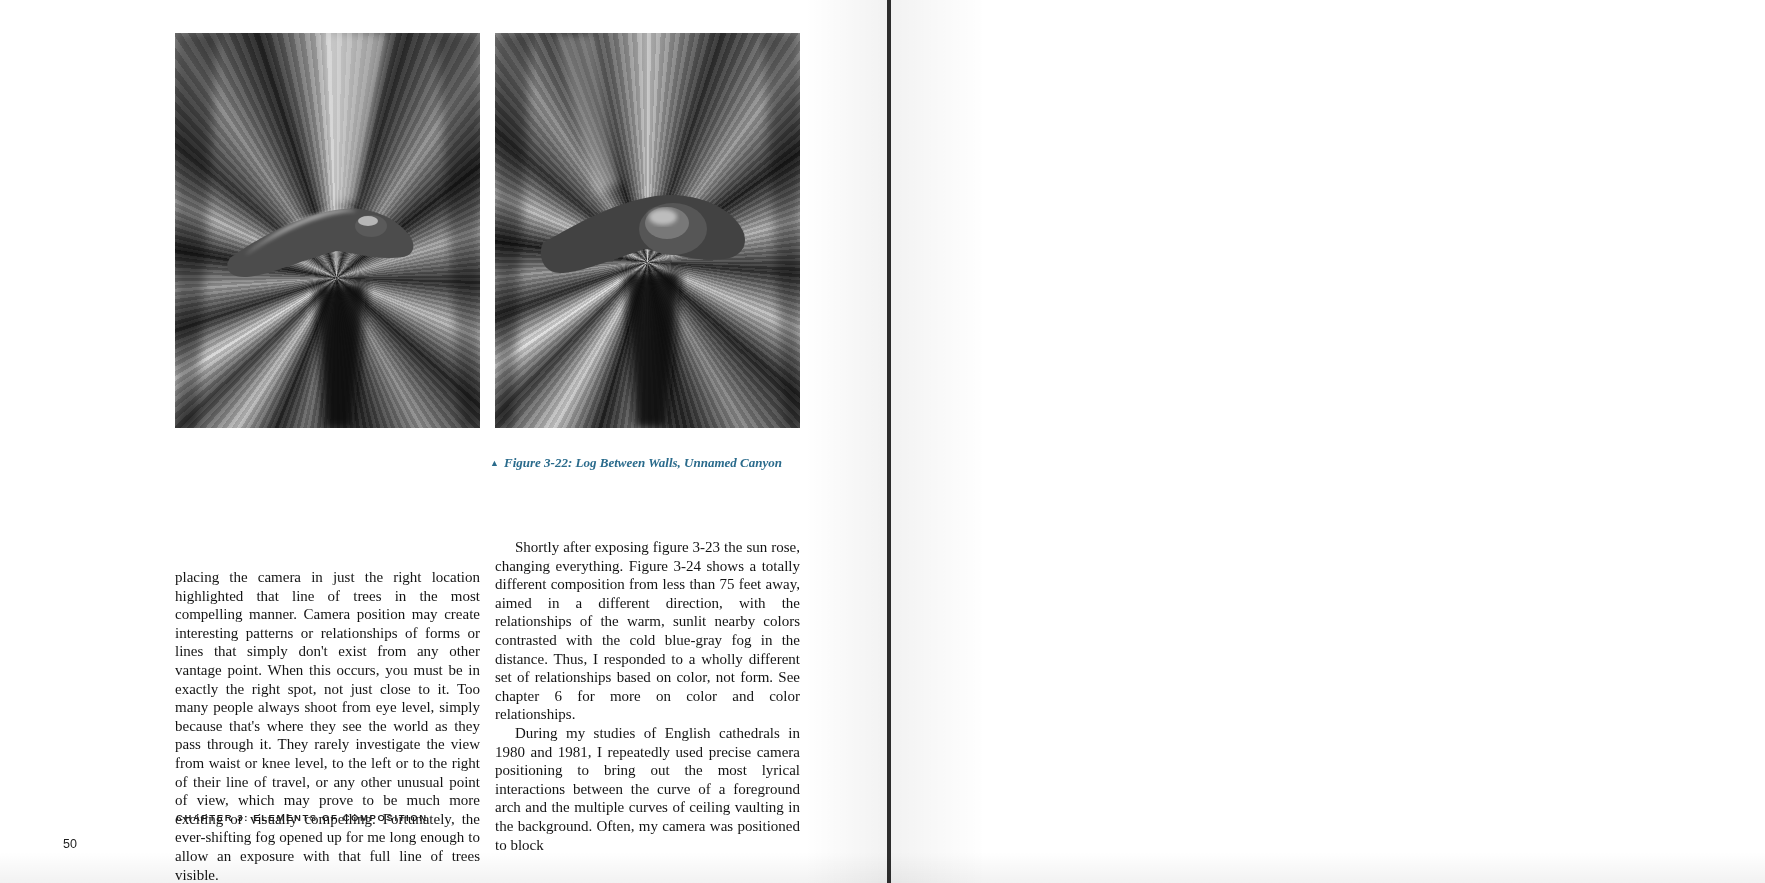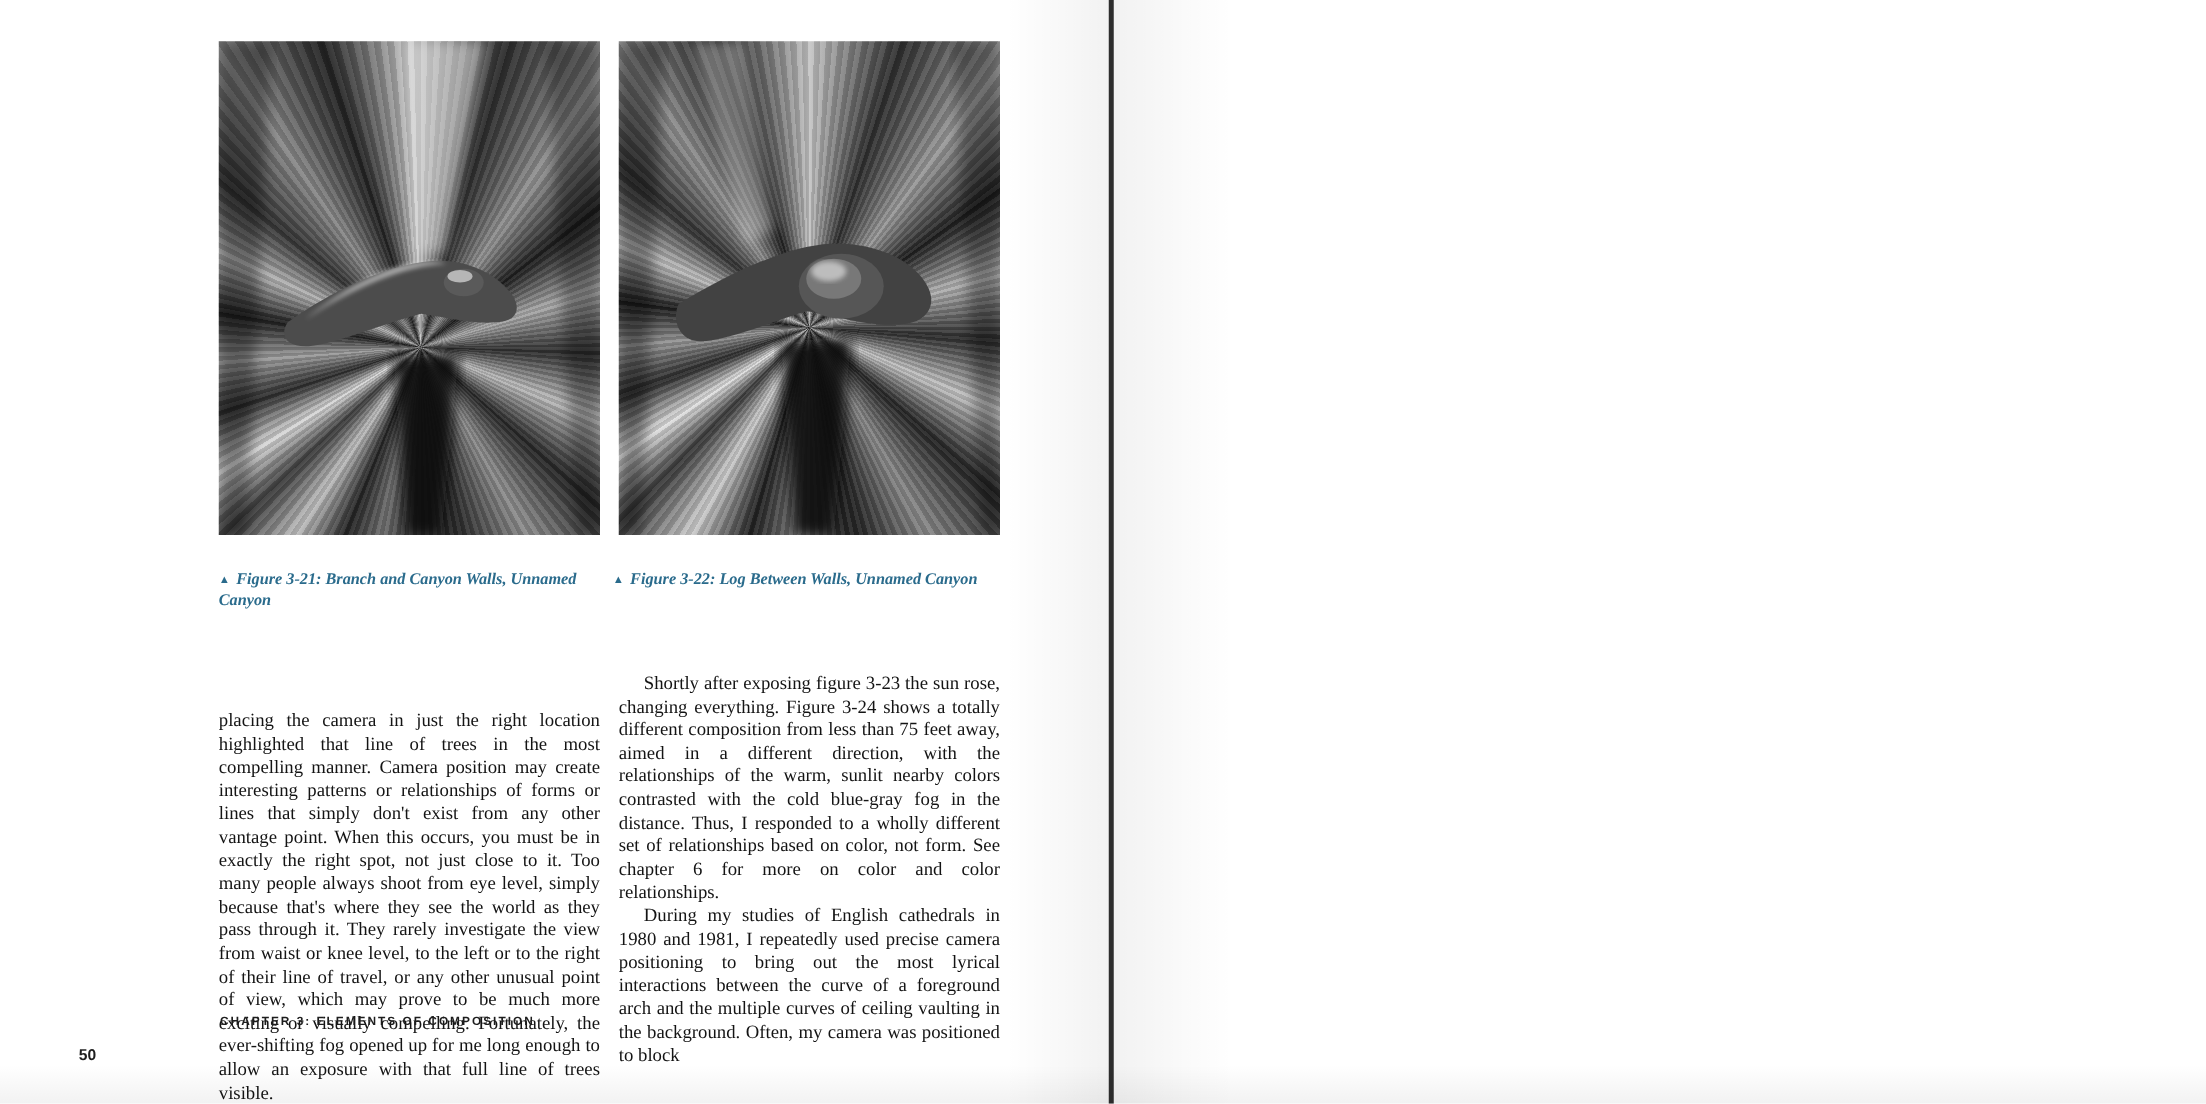--- a/index.html
+++ b/index.html
@@ -51,21 +51,21 @@
     text-align:justify;hyphens:auto;-webkit-hyphens:auto;}
   .bodycol p{margin:0;}
   .bodycol p.indent{text-indent:20px;}
   .col1{left:175px;top:568px;}
   .col2{left:495px;top:538px;}
 
   .footer{position:absolute;top:812px;font-family:"Liberation Sans", sans-serif;
     font-size:9.5px;font-weight:bold;letter-spacing:1.6px;color:#1d1d1d;white-space:nowrap;}
   .f-left{left:176px;}
   .pagenum{position:absolute;top:837px;font-family:"Liberation Sans", sans-serif;
-    font-size:12.5px;font-weight:bold;color:#1d1d1d;}
+    font-size:12.5px;font-weight:normal;color:#1d1d1d;}
   .pn-left{left:63px;}
 </style>
 </head>
 <body>
 
 <div>
 
   <section class="page left">
 
     <div class="photo canyon c1">
@@ -104,21 +104,20 @@
         <path d="M305,0 L268,0 L290,395 L305,395 Z" fill="rgba(10,10,10,0.3)" filter="url(#b5b)"></path>
         <path d="M130,240 L186,237 L172,395 L140,395 Z" fill="#0d0d0d" opacity="0.9" filter="url(#b5b)"></path>
         <path d="M48,210 C90,185 140,160 180,162 C215,164 240,180 248,198 C254,212 246,224 230,226 C200,230 170,218 150,216 C118,226 85,240 65,240 C48,240 42,222 48,210 Z" fill="#424242"></path>
         <ellipse cx="178" cy="196" rx="34" ry="26" fill="#565656"></ellipse>
         <ellipse cx="172" cy="190" rx="22" ry="16" fill="#787878"></ellipse>
         <ellipse cx="168" cy="184" rx="14" ry="8" fill="#cfcfcf" opacity="0.8" filter="url(#b2b)"></ellipse>
       </svg>
     </div>
 
     <figcaption class="caption cap-left1">
-      <div class="cap-title"><span class="marker">▲</span><span>Figure 3-21: Branch and Canyon Walls, Unnamed Canyon</span></div>
     </figcaption>
 
     <figcaption class="caption cap-left2">
       <div class="cap-title"><span class="marker">▲</span><span>Figure 3-22: Log Between Walls, Unnamed Canyon</span></div>
     </figcaption>
 
     <div class="bodycol col1">
       <p>placing the camera in just the right location highlighted that line of trees in the most compelling manner. Camera position may create interesting patterns or relationships of forms or lines that simply don't exist from any other vantage point. When this occurs, you must be in exactly the right spot, not just close to it. Too many people always shoot from eye level, simply because that's where they see the world as they pass through it. They rarely investigate the view from waist or knee level, to the left or to the right of their line of travel, or any other unusual point of view, which may prove to be much more exciting or visually compelling. Fortunately, the ever-shifting fog opened up for me long enough to allow an exposure with that full line of trees visible.</p>
     </div>
     <div class="bodycol col2">

